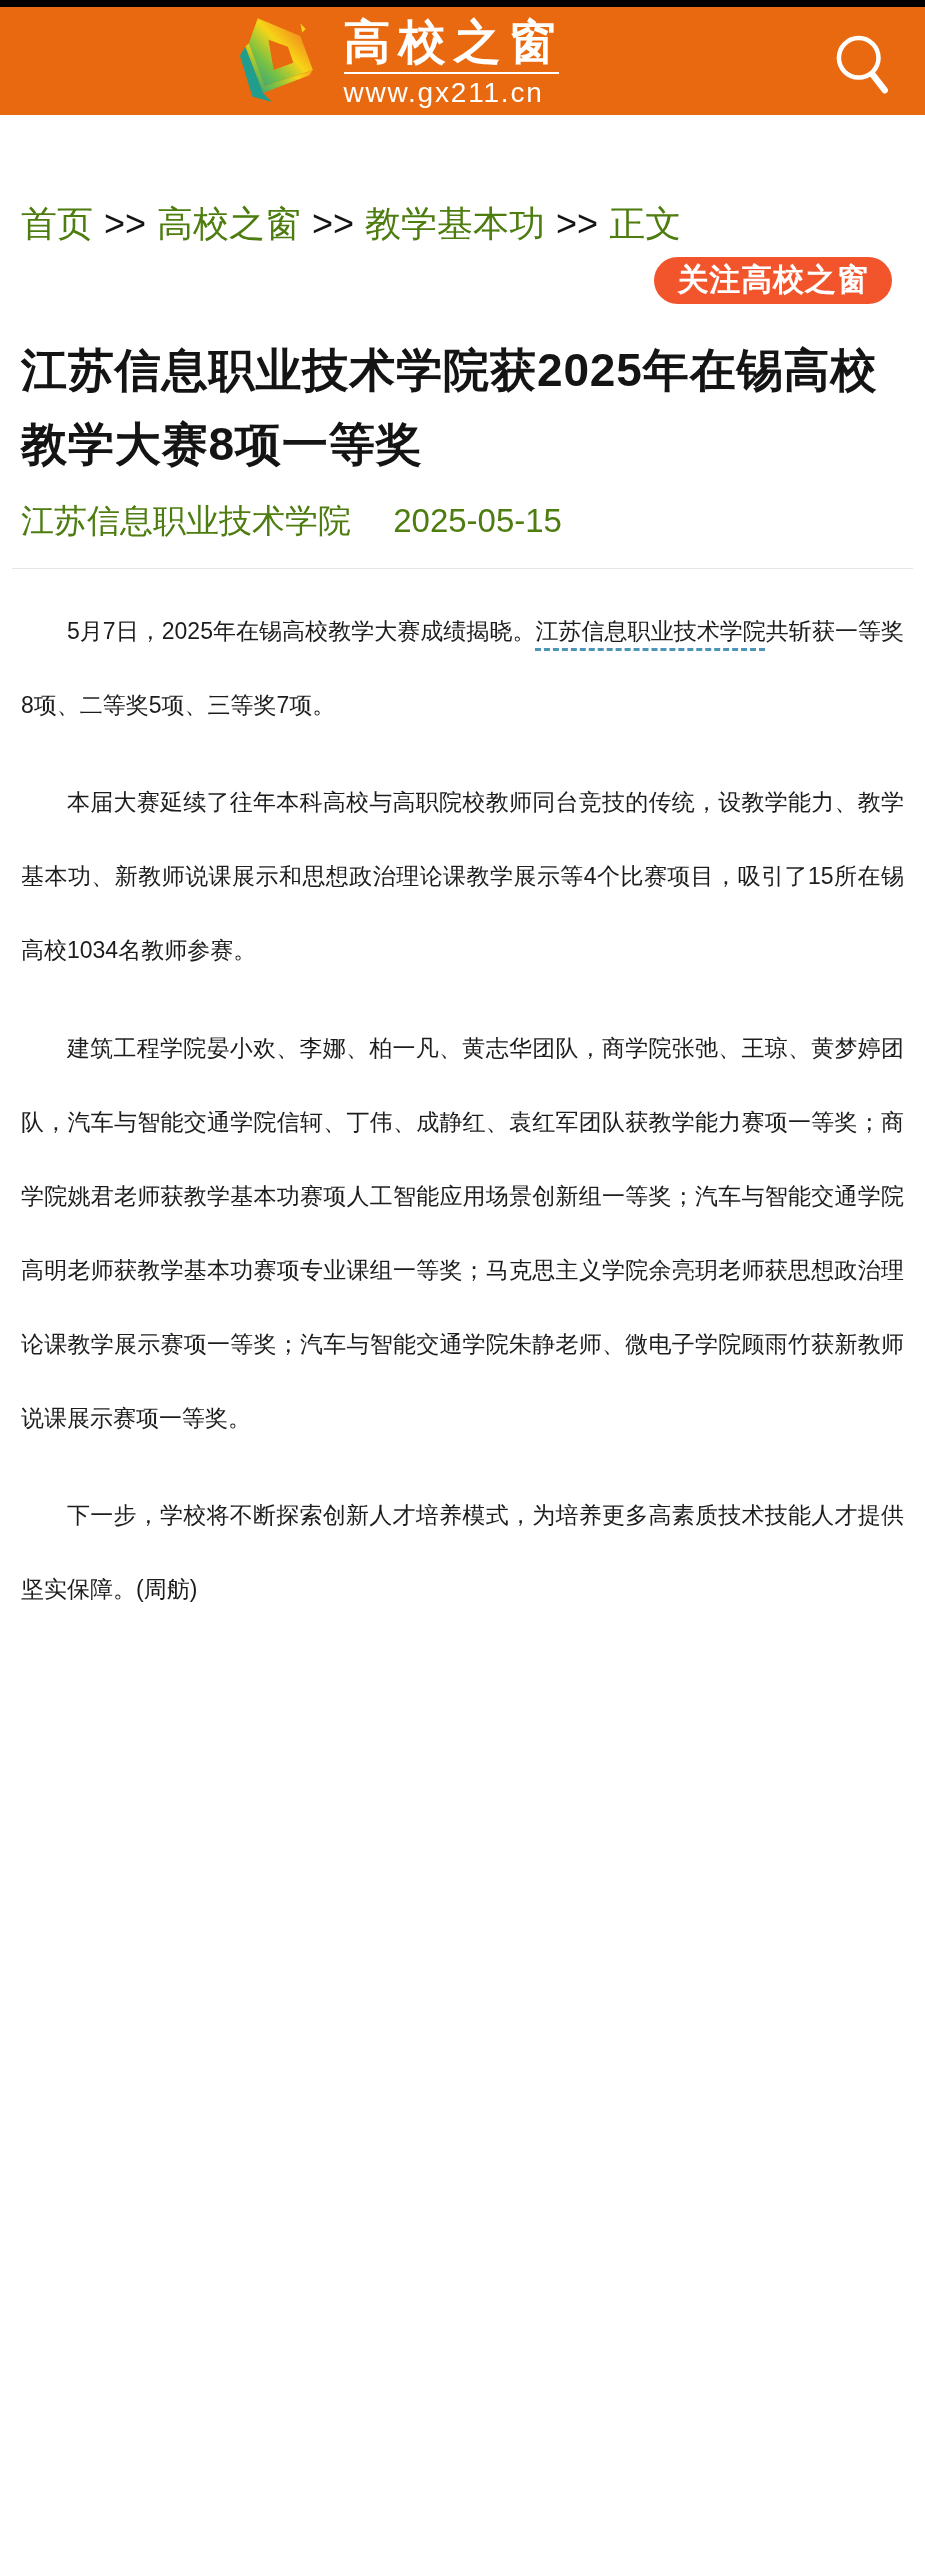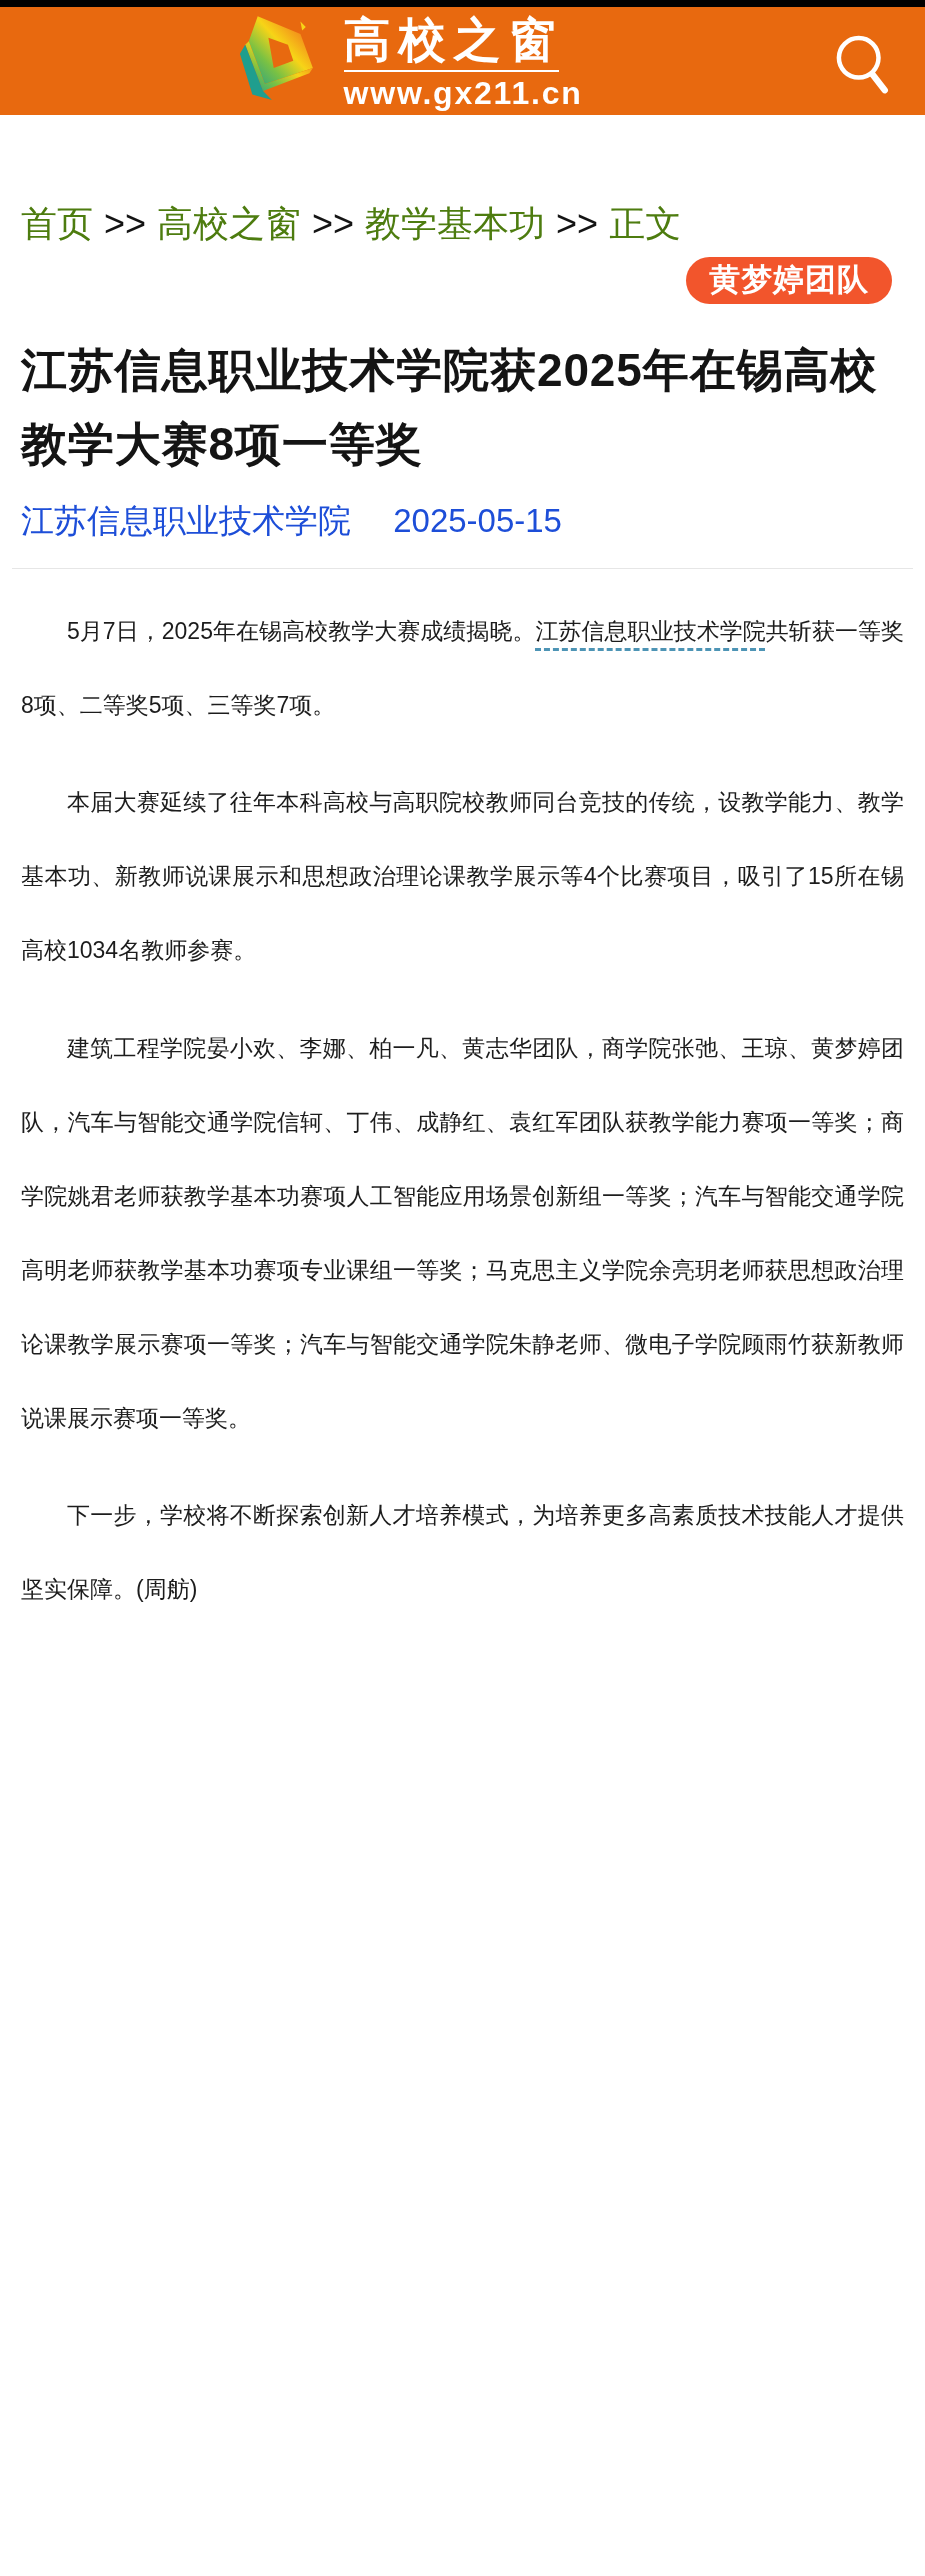--- a/index.html
+++ b/index.html
@@ -14,21 +14,21 @@
     display:flex;align-items:center;
   }
   .logo-link{display:flex;margin-left:231px;text-decoration:none;}
   .logo-mark{width:89px;height:90px;margin-right:23.5px;flex:0 0 auto;}
   .logo-text{display:flex;flex-direction:column;}
   .logo-title{
     font-size:47px;font-weight:bold;color:#ffffff;letter-spacing:8.1px;
     line-height:1.1;white-space:nowrap;
   }
   .logo-divider{height:2.7px;background:#ffffff;margin:4.5px 0 4.5px;width:215px;}
-  .logo-url{font-size:32px;font-weight:bold;color:#ffffff;letter-spacing:1.8px;line-height:1;}
+  .logo-url{font-size:28px;font-weight:normal;color:#ffffff;letter-spacing:1.8px;line-height:1;}
   .search-btn{
     position:absolute;right:33px;top:22px;width:63px;height:72px;
     background:transparent;border:none;padding:0;cursor:pointer;
   }
   main{padding:0 21px;}
   .breadcrumb{
     margin-top:89px;font-size:36px;color:#141414;line-height:40px;
     white-space:nowrap;
   }
   .crumb{color:#4d7c0f;text-decoration:none;}
@@ -36,21 +36,21 @@
   .follow-row{display:flex;justify-content:flex-end;margin-top:12.6px;padding-right:11.7px;}
   .follow-btn{
     background:#f2552c;color:#ffffff;font-size:31px;font-weight:bold;
     border:none;border-radius:24.4px;height:47px;padding:0 23.5px;
     display:flex;align-items:center;cursor:pointer;letter-spacing:0.9px;
   }
   .article-title{
     margin:29px 0 0;font-size:46px;line-height:74px;font-weight:700;
     color:#141414;letter-spacing:0.9px;
   }
-  .article-meta{margin-top:20px;font-size:33px;color:#1d4ed8;line-height:40px;}
+  .article-meta{margin-top:20px;font-size:33px;color:#4d7c0f;line-height:40px;}
   .article-meta .meta-date{margin-left:33px;}
   .divider{border:none;border-top:1.8px solid #e6e6e6;margin:27px -9px 0;}
   .article-body{margin-top:25px;}
   .para{
     font-size:23px;line-height:74px;color:#1c1c1c;
     text-indent:2em;margin:0 0 23.5px;text-align:justify;
   }
   .inline-link{
     color:inherit;cursor:pointer;
     text-decoration:underline;
@@ -97,21 +97,21 @@
   </button>
 </header>
 
 <main>
 
   <nav class="breadcrumb">
     <a class="crumb">首页</a><span class="crumb-sep">&gt;&gt;</span><a class="crumb">高校之窗</a><span class="crumb-sep">&gt;&gt;</span><a class="crumb">教学基本功</a><span class="crumb-sep">&gt;&gt;</span><span class="crumb">正文</span>
   </nav>
 
   <div class="follow-row">
-    <button class="follow-btn">黄梦婷团队</button>
+    <button class="follow-btn">关注高校之窗</button>
   </div>
 
   <h1 class="article-title">江苏信息职业技术学院获2025年在锡高校教学大赛8项一等奖</h1>
 
   <div class="article-meta">
     <span class="meta-source">江苏信息职业技术学院</span>
     <span class="meta-date">2025-05-15</span>
   </div>
 
   <hr class="divider">

